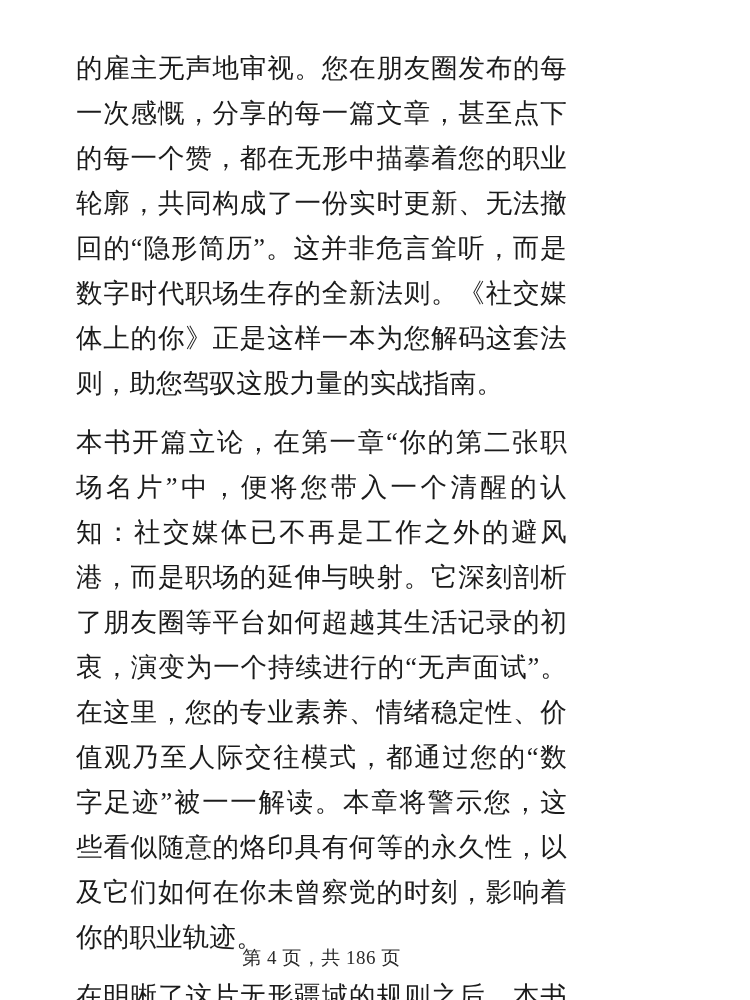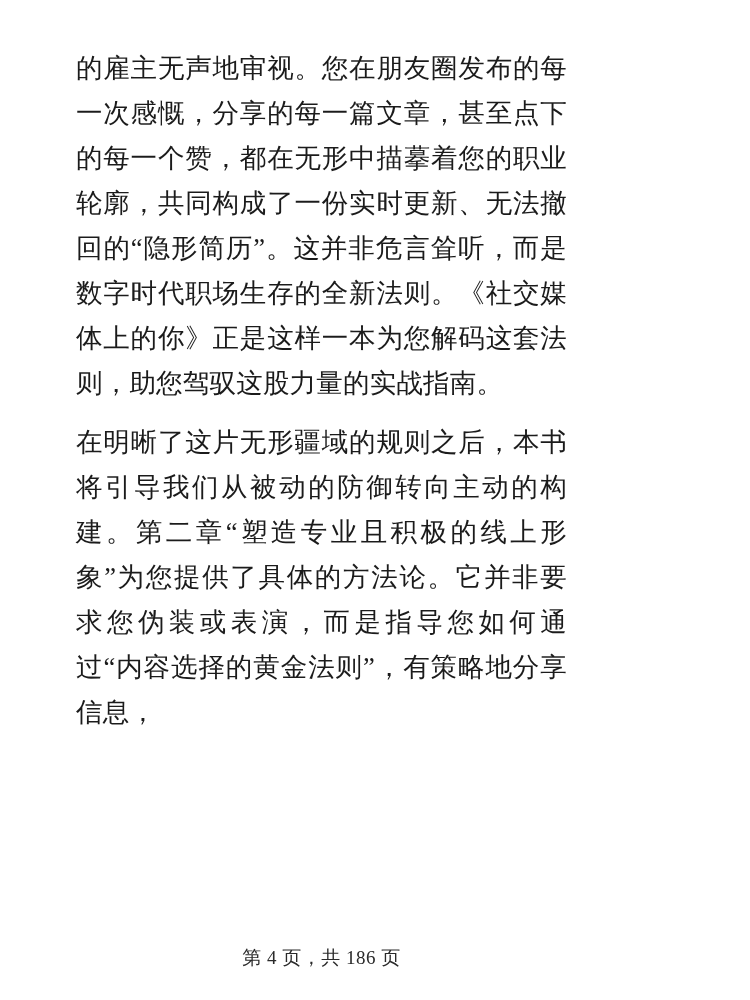--- a/index.html
+++ b/index.html
@@ -50,18 +50,19 @@
     letter-spacing: 0.5px;
   }
 </style>
 </head>
 <body>
 
 <div class="page">
 
   <div class="body-text">
     <p class="para">的雇主无声地审视。您在朋友圈发布的每一次感慨，分享的每一篇文章，甚至点下的每一个赞，都在无形中描摹着您的职业轮廓，共同构成了一份实时更新、无法撤回的“隐形简历”。这并非危言耸听，而是数字时代职场生存的全新法则。《社交媒体上的你》正是这样一本为您解码这套法则，助您驾驭这股力量的实战指南。</p>
+    <p class="para">本书开篇立论，在第一章“你的第二张职场名片”中，便将您带入一个清醒的认知：社交媒体已不再是工作之外的避风港，而是职场的延伸与映射。它深刻剖析了朋友圈等平台如何超越其生活记录的初衷，演变为一个持续进行的“无声面试”。在这里，您的专业素养、情绪稳定性、价值观乃至人际交往模式，都通过您的“数字足迹”被一一解读。本章将警示您，这些看似随意的烙印具有何等的永久性，以及它们如何在你未曾察觉的时刻，影响着你的职业轨迹。</p>
     <p class="para">在明晰了这片无形疆域的规则之后，本书将引导我们从被动的防御转向主动的构建。第二章“塑造专业且积极的线上形象”为您提供了具体的方法论。它并非要求您伪装或表演，而是指导您如何通过“内容选择的黄金法则”，有策略地分享信息，</p>
   </div>
 
   <div class="footer">第 4 页，共 186 页</div>
 
 </div>
 
 </body></html>

